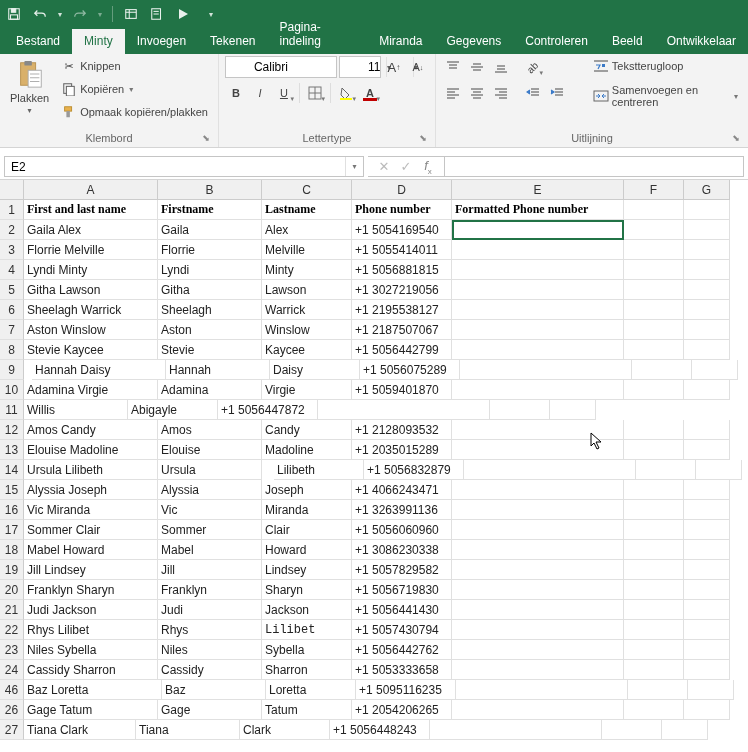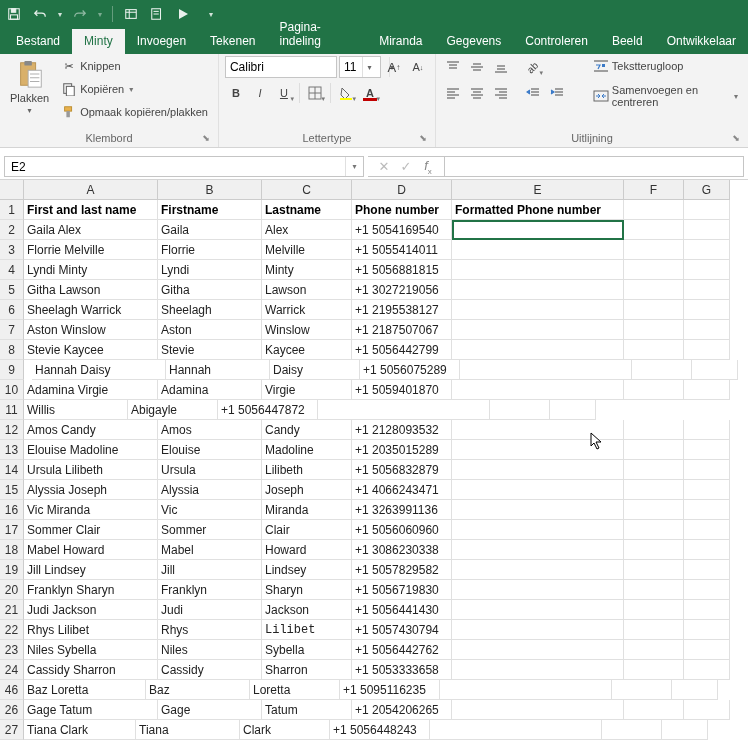--- a/index.html
+++ b/index.html
@@ -25,21 +25,21 @@
 .big-btn { display: flex; flex-direction: column; align-items: center; gap: 2px; padding: 2px 4px; cursor: pointer; }
 .big-btn .ic { width: 32px; height: 32px; display:flex;align-items:center;justify-content:center; }
 .big-btn .lbl { font-size: 11px; color: #444; line-height: 1.1; text-align: center; }
 .big-btn .caret { font-size: 8px; color: #666; }
 
 .stack { display: flex; flex-direction: column; gap: 3px; }
 .row { display: flex; align-items: center; gap: 2px; }
 .smallbtn { padding: 2px 4px; cursor: pointer; display: flex; align-items: center; gap: 3px; font-size: 11px; color: #444; }
 .smallbtn .ic { width: 16px; height: 16px; display:flex;align-items:center;justify-content:center; }
 
-.combo { display: flex; align-items: center; background: #fff; border: 1px solid #c5c5c5; height: 22px; }
+.combo { display: flex; align-items: center; background: #fff; border: 1px solid #c5c5c5; height: 22px; padding-left: 24px; }
 .combo input { border: none; outline: none; font-size: 12px; padding: 0 4px; background: transparent; }
 .combo .dd { width: 14px; text-align: center; font-size: 8px; color: #666; border-left: 1px solid #e0e0e0; height: 100%; display:flex;align-items:center;justify-content:center; }
 
 .iconbtn { width: 22px; height: 22px; display: flex; align-items: center; justify-content: center; cursor: pointer; color: #444; position: relative; }
 .iconbtn .dd { font-size: 7px; position: absolute; right: 1px; bottom: 1px; color: #777; }
 
 
 .fbar { height: 26px; border-bottom: 1px solid #d4d4d4; display: flex; align-items: stretch; background: #fff; margin-top: 6px; }
 .namebox { width: 360px; display: flex; align-items: center; border: 1px solid #c5c5c5; margin: 2px 4px; }
 .namebox input { border: none; outline: none; flex: 1; padding: 0 6px; font-size: 12px; }
@@ -51,21 +51,21 @@
 
 .grid { position: relative; }
 .corner { position: absolute; left: 0; top: 0; width: 24px; height: 20px; background: #f0f0f0; border-right: 1px solid #ccc; border-bottom: 1px solid #ccc; }
 .colheads { position: absolute; left: 24px; top: 0; height: 20px; display: flex; }
 .colhead { background: #f0f0f0; border-right: 1px solid #ccc; border-bottom: 1px solid #ccc; display:flex;align-items:center;justify-content:center; font-size: 12px; color: #333; }
 .rowheads { position: absolute; left: 0; top: 20px; width: 24px; }
 .rowhead { height: 20px; background: #f0f0f0; border-right: 1px solid #ccc; border-bottom: 1px solid #e0e0e0; display:flex;align-items:center;justify-content:center; font-size: 12px; color: #333; }
 .cells { position: absolute; left: 24px; top: 20px; }
 .cellrow { display: flex; height: 20px; }
 .cell { border-right: 1px solid #e0e0e0; border-bottom: 1px solid #e0e0e0; padding: 0 3px; font-size: 12px; color: #222; display:flex; align-items:center; overflow: hidden; white-space: nowrap; }
-.hdr .cell { font-weight: bold; color: #000; }
+.hdr .cell { font-weight: bold; color: #000; font-family: Liberation Serif, serif; }
 .sel { outline: 2px solid #217346; outline-offset: -2px; background: #fff; }
 
 .cursor-arrow { position: absolute; left: 590px; top: 252px; font-size: 16px; color: #000; pointer-events: none; }
 
 svg { display: block; }
 </style>
 </head>
 <body>
 
 <div class="titlebar">
@@ -496,21 +496,21 @@
         <div class="cell" style="width: 104px;">Elouise</div>
         <div class="cell" style="width: 90px;">Madoline</div>
         <div class="cell" style="width: 100px;">+1 2035015289</div>
         <div class="cell" style="width: 172px;"></div>
         <div class="cell" style="width: 60px;"></div>
         <div class="cell" style="width: 46px;"></div>
       </div>
       <div class="cellrow">
         <div class="cell" style="width: 134px;">Ursula Lilibeth</div>
         <div class="cell" style="width: 104px;">Ursula</div>
-        <div class="cell" style="width: 90px;">Lilibeth</div>
+        <div class="cell" style="width: 90px; margin-left: 12px;">Lilibeth</div>
         <div class="cell" style="width: 100px;">+1 5056832879</div>
         <div class="cell" style="width: 172px;"></div>
         <div class="cell" style="width: 60px;"></div>
         <div class="cell" style="width: 46px;"></div>
       </div>
       <div class="cellrow">
         <div class="cell" style="width: 134px;">Alyssia Joseph</div>
         <div class="cell" style="width: 104px;">Alyssia</div>
         <div class="cell" style="width: 90px;">Joseph</div>
         <div class="cell" style="width: 100px;">+1 4066243471</div>
@@ -593,21 +593,21 @@
       <div class="cellrow">
         <div class="cell" style="width: 134px;">Cassidy Sharron</div>
         <div class="cell" style="width: 104px;">Cassidy</div>
         <div class="cell" style="width: 90px;">Sharron</div>
         <div class="cell" style="width: 100px;">+1 5053333658</div>
         <div class="cell" style="width: 172px;"></div>
         <div class="cell" style="width: 60px;"></div>
         <div class="cell" style="width: 46px;"></div>
       </div>
       <div class="cellrow">
-        <div class="cell" style="width: 122px;">Baz Loretta</div>
+        <div class="cell" style="width: 138px;">Baz Loretta</div>
         <div class="cell" style="width: 104px;">Baz</div>
         <div class="cell" style="width: 90px;">Loretta</div>
         <div class="cell" style="width: 100px;">+1 5095116235</div>
         <div class="cell" style="width: 172px;"></div>
         <div class="cell" style="width: 60px;"></div>
         <div class="cell" style="width: 46px;"></div>
       </div>
       <div class="cellrow">
         <div class="cell" style="width: 134px;">Gage Tatum</div>
         <div class="cell" style="width: 104px;">Gage</div>

